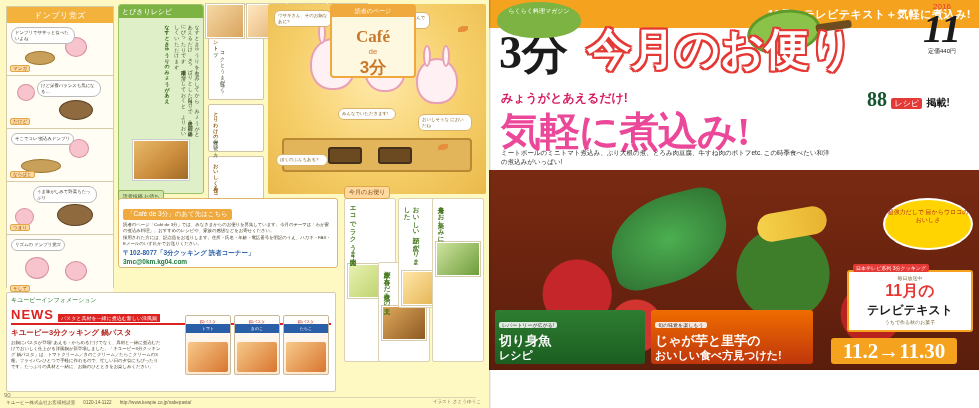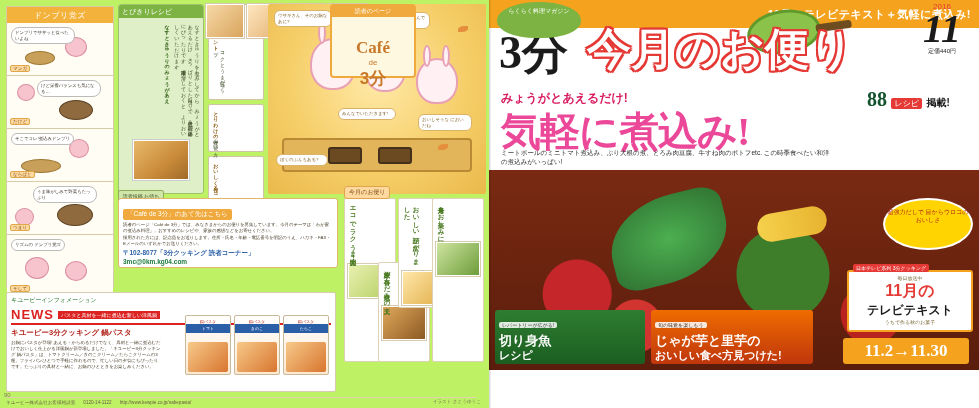--- a/index.html
+++ b/index.html
@@ -9,21 +9,21 @@
     font-family: "Liberation Sans", sans-serif;
     background: #ffffff;
     overflow: hidden;
   }
   .spread { position: relative; width: 979px; height: 408px; display: flex; }
 
   
   .page-left {
     position: relative;
     width: 489px; height: 408px;
-    background: #bef264;
+    background: #fef9c3;
     overflow: hidden;
   }
   
   .page-right {
     position: relative;
     width: 490px; height: 408px;
     background: #ffffff;
     overflow: hidden;
   }
   .gutter {
@@ -106,21 +106,21 @@
 
   
   .cafe-badge {
     position: absolute; left: 330px; top: 4px; width: 86px; height: 74px;
     background: #fff8e1; border: 2px solid #f0a93c; border-radius: 4px;
     text-align: center; color: #c8782a;
   }
   .cafe-badge .eyebrow {
     background: #f0a93c; color: #fff; font-size: 6px; padding: 1px 0;
   }
-  .cafe-badge .l1 { font-size: 17px; font-weight: bold; margin-top: 21px; font-family: "Liberation Serif", serif; }
+  .cafe-badge .l1 { font-size: 17px; font-weight: bold; margin-top: 10px; font-family: "Liberation Serif", serif; }
   .cafe-badge .l2 { font-size: 8px; }
   .cafe-badge .l3 { font-size: 17px; font-weight: bold; }
 
   
   .main-illo {
     position: absolute; left: 268px; top: 4px; width: 218px; height: 190px;
     background: radial-gradient(circle at 50% 40%, #ffe9a8, #f6cf6a 55%, #eab94b);
     border-radius: 2px; overflow: hidden;
   }
   .bun {
@@ -184,21 +184,21 @@
   .t-rice { background: linear-gradient(135deg,#ffe7a8,#e0ad48); }
   .t-green { background: linear-gradient(135deg,#cfe4a0,#6d9d3a); }
 
   
   .news {
     position: absolute; left: 6px; top: 292px; width: 330px; height: 100px;
     background: #fff; border: 1px solid #d6cbad; border-radius: 2px; padding: 3px 4px;
   }
   .news .kv { font-size: 6px; color: #2e7d32; margin-bottom: 2px; }
   .news .bar {
-    display: flex; align-items: center; gap: 4px; border-bottom: 2px solid #d22; padding-bottom: 1px;
+    display: flex; align-items: flex-end; gap: 4px; border-bottom: 2px solid #d22; padding-bottom: 1px;
   }
   .news .bar .NEWS { font-size: 13px; font-weight: bold; color: #d22; letter-spacing: 1px; }
   .news .bar .sub { font-size: 5px; background: #d22; color: #fff; padding: 1px 3px; }
   .news h4 { margin: 3px 0 2px; font-size: 7.5px; color: #b3261e; }
   .news p { margin: 0; font-size: 4.4px; line-height: 1.35; color: #463b26; width: 150px; }
   .packs { position: absolute; right: 6px; top: 22px; display: flex; gap: 3px; }
   .pack {
     width: 46px; height: 60px; background: linear-gradient(180deg,#fff,#ffe8d0);
     border: 1px solid #c8b998; border-radius: 2px; position: relative; overflow: hidden;
   }
@@ -314,24 +314,24 @@
     text-align: center; padding-top: 3px;
   }
   .tv-box .eyebrow { font-size: 5px; color: #7a6a3a; }
   .tv-box .m { font-size: 16px; font-weight: bold; color: #e53935; }
   .tv-box .t { font-size: 12px; font-weight: bold; color: #1b1b1b; }
   .tv-box .chip {
     position: absolute; left: 4px; top: -8px; background: #e53935; color: #fff;
     font-size: 5px; padding: 1px 3px; border-radius: 2px;
   }
   .date-band {
-    position: absolute; right: 10px; bottom: 6px; width: 126px; height: 26px;
+    position: absolute; right: 22px; bottom: 6px; width: 126px; height: 26px;
     background: #f5a31e; color: #fff; border-radius: 3px;
     display: flex; align-items: center; justify-content: center;
-    font-size: 17px; font-weight: bold; font-family: "Liberation Serif", serif;
+    font-size: 21px; font-weight: bold; font-family: "Liberation Serif", serif;
   }
   .promo {
     position: absolute; bottom: 6px; width: 150px; height: 54px;
     border-radius: 3px; color: #fff; padding: 3px 4px; overflow: hidden;
   }
   .promo.left { left: 6px; background: linear-gradient(180deg,#2e7d32,#1b5e20); }
   .promo.mid { left: 162px; width: 162px; background: linear-gradient(180deg,#ef6c00,#bf360c); }
   .promo .eyebrow { font-size: 5px; background: rgba(255,255,255,.85); color: #333;
     display:inline-block; padding: 0 3px; border-radius: 2px; }
   .promo .big { font-size: 13px; font-weight: bold; line-height: 1.15; margin-top: 3px; }

